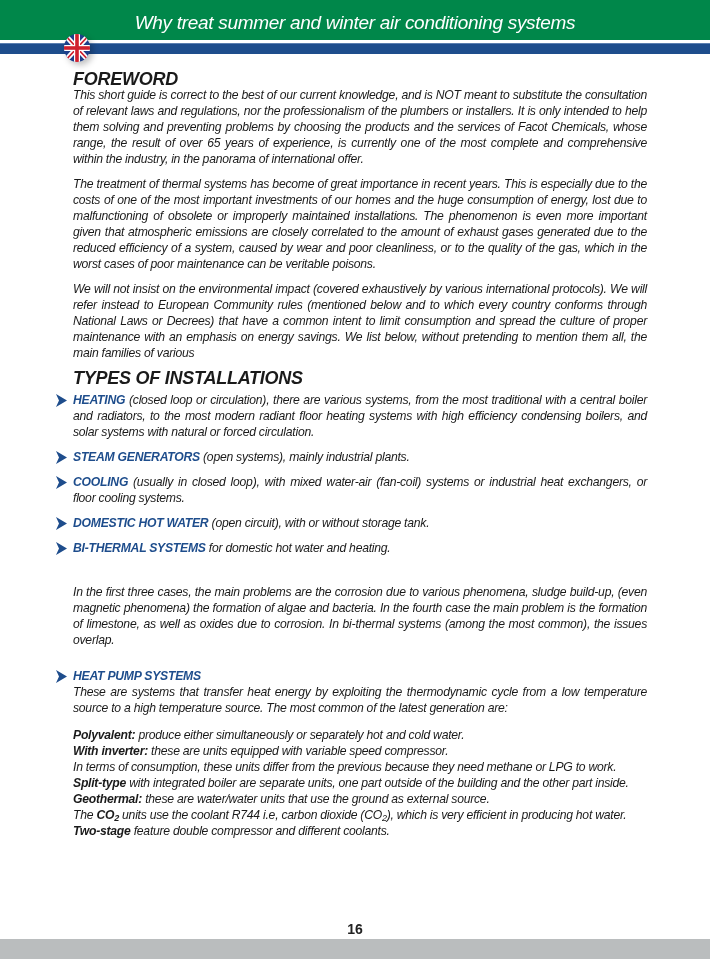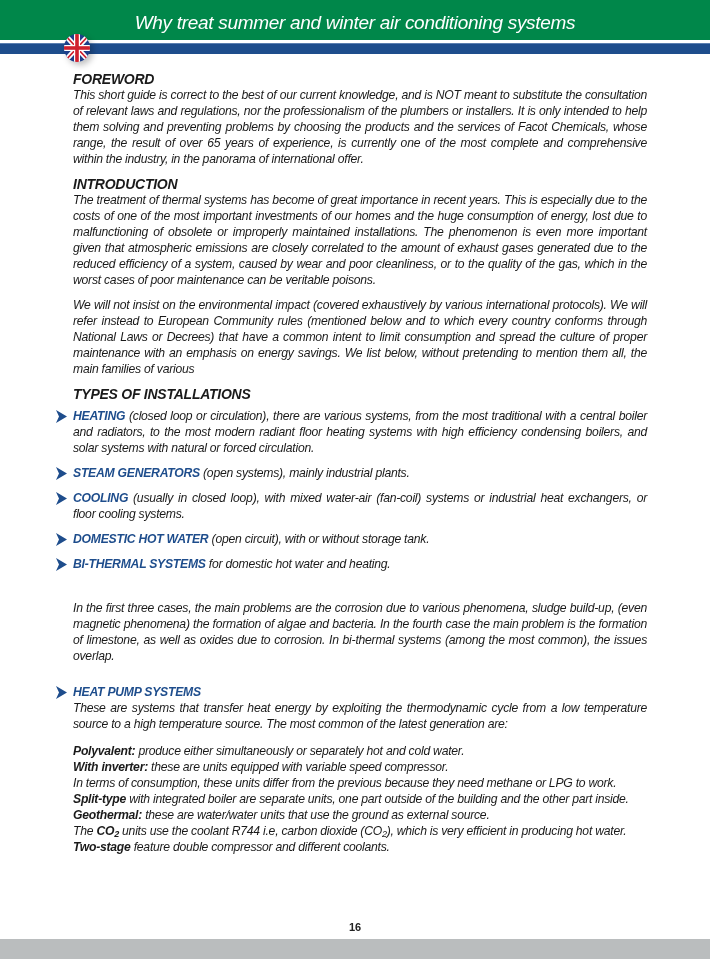--- a/index.html
+++ b/index.html
@@ -31,42 +31,42 @@
     position: absolute; left: 64px; top: 34px; width: 26px; height: 28px;
     border-radius: 50%; overflow: hidden;
     box-shadow: 3px 3px 6px rgba(0,0,0,0.25);
   }
   .content {
     position: absolute; left: 73px; top: 71px; width: 574px;
     font-style: italic; font-size: 12.2px; line-height: 16px;
     text-align: justify; letter-spacing: -0.25px;
   }
   .section-title {
-    font-weight: bold; font-style: italic; font-size: 14px;
+    font-weight: bold; font-style: italic; font-size: 18px;
     margin: 0; line-height: 16px;
   }
   p { margin: 0; }
   .gap { margin-top: 9px; }
   .bullet {
     position: relative; margin-top: 9px;
   }
   .chev {
     position: absolute; left: -18px; top: 1px; width: 13px; height: 15px;
   }
   .kw {
     color: #1e4d8c; font-weight: bold; font-style: italic;
   }
   .indent-para { margin-top: 28px; }
   .hp-list { margin-top: 11px; }
   .hp-list p { margin: 0; }
   b { }
   sub { font-size: 9px; vertical-align: -2px; line-height: 0; }
   .page-number {
     position: absolute; left: 0; top: 921px; width: 710px; text-align: center;
-    font-size: 11px; color: #222; font-weight: bold;
+    font-size: 14px; color: #222; font-weight: bold;
   }
   .footer-grey {
     position: absolute; left: 0; top: 939px; width: 710px; height: 20px;
     background: #babdbe;
   }
 </style>
 </head>
 <body>
 
 <div class="header-green"></div>
@@ -87,21 +87,20 @@
 </div>
 
 <div class="content">
 
   <div>
     <div class="section-title">FOREWORD</div>
     <p>This short guide is correct to the best of our current knowledge, and is NOT meant to substitute the consultation of relevant laws and regulations, nor the professionalism of the plumbers or installers. It is only intended to help them solving and preventing problems by choosing the products and the services of Facot Chemicals, whose range, the result of over 65 years of experience, is currently one of the most complete and comprehensive within the industry, in the panorama of international offer.</p>
   </div>
 
   <div class="gap">
-    <div class="section-title">INTRODUCTION</div>
     <p>The treatment of thermal systems has become of great importance in recent years. This is especially due to the costs of one of the most important investments of our homes and the huge consumption of energy, lost due to malfunctioning of obsolete or improperly maintained installations. The phenomenon is even more important given that atmospheric emissions are closely correlated to the amount of exhaust gases generated due to the reduced efficiency of a system, caused by wear and poor cleanliness, or to the quality of the gas, which in the worst cases of poor maintenance can be veritable poisons.</p>
     <p class="gap">We will not insist on the environmental impact (covered exhaustively by various international protocols). We will refer instead to European Community rules (mentioned below and to which every country conforms through National Laws or Decrees) that have a common intent to limit consumption and spread the culture of proper maintenance with an emphasis on energy savings. We list below, without pretending to mention them all, the main families of various</p>
   </div>
 
   <div class="gap">
     <div class="section-title">TYPES OF INSTALLATIONS</div>
 
     <div class="bullet" style="margin-top:6px">
       <svg class="chev" viewBox="0 0 13 15">
           <path d="M1 1 L12 7.5 L1 14 L4 7.5 Z" fill="#1e4d8c"></path>

